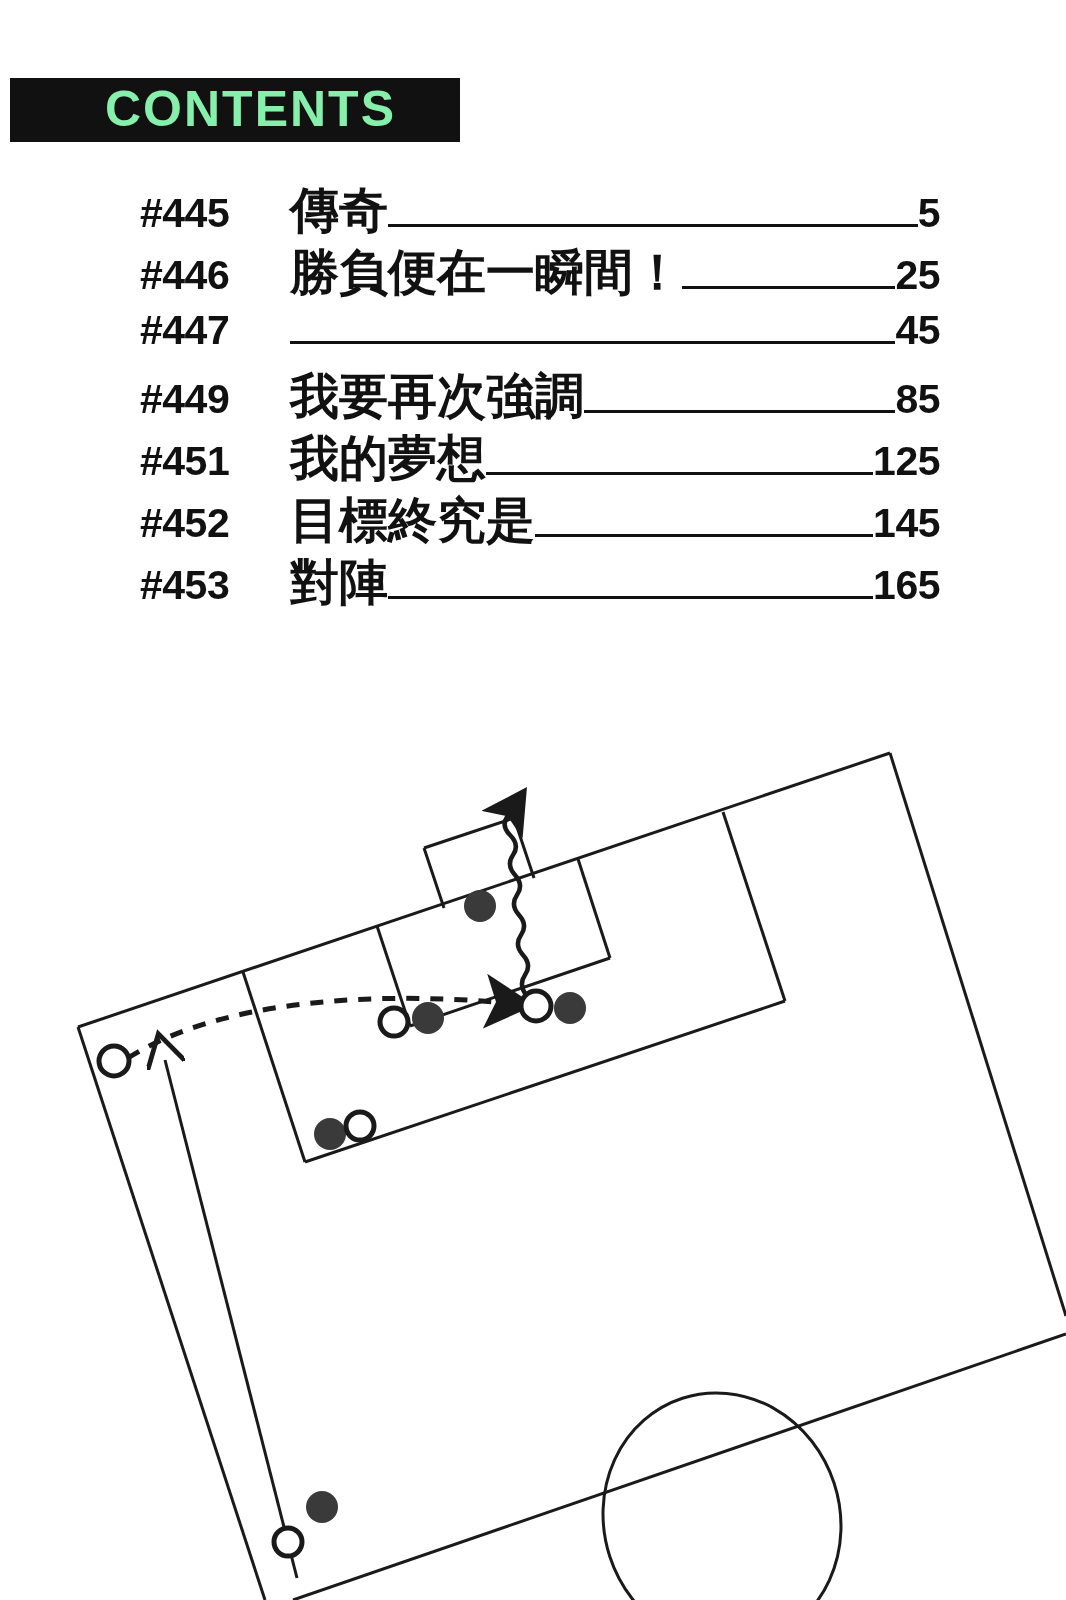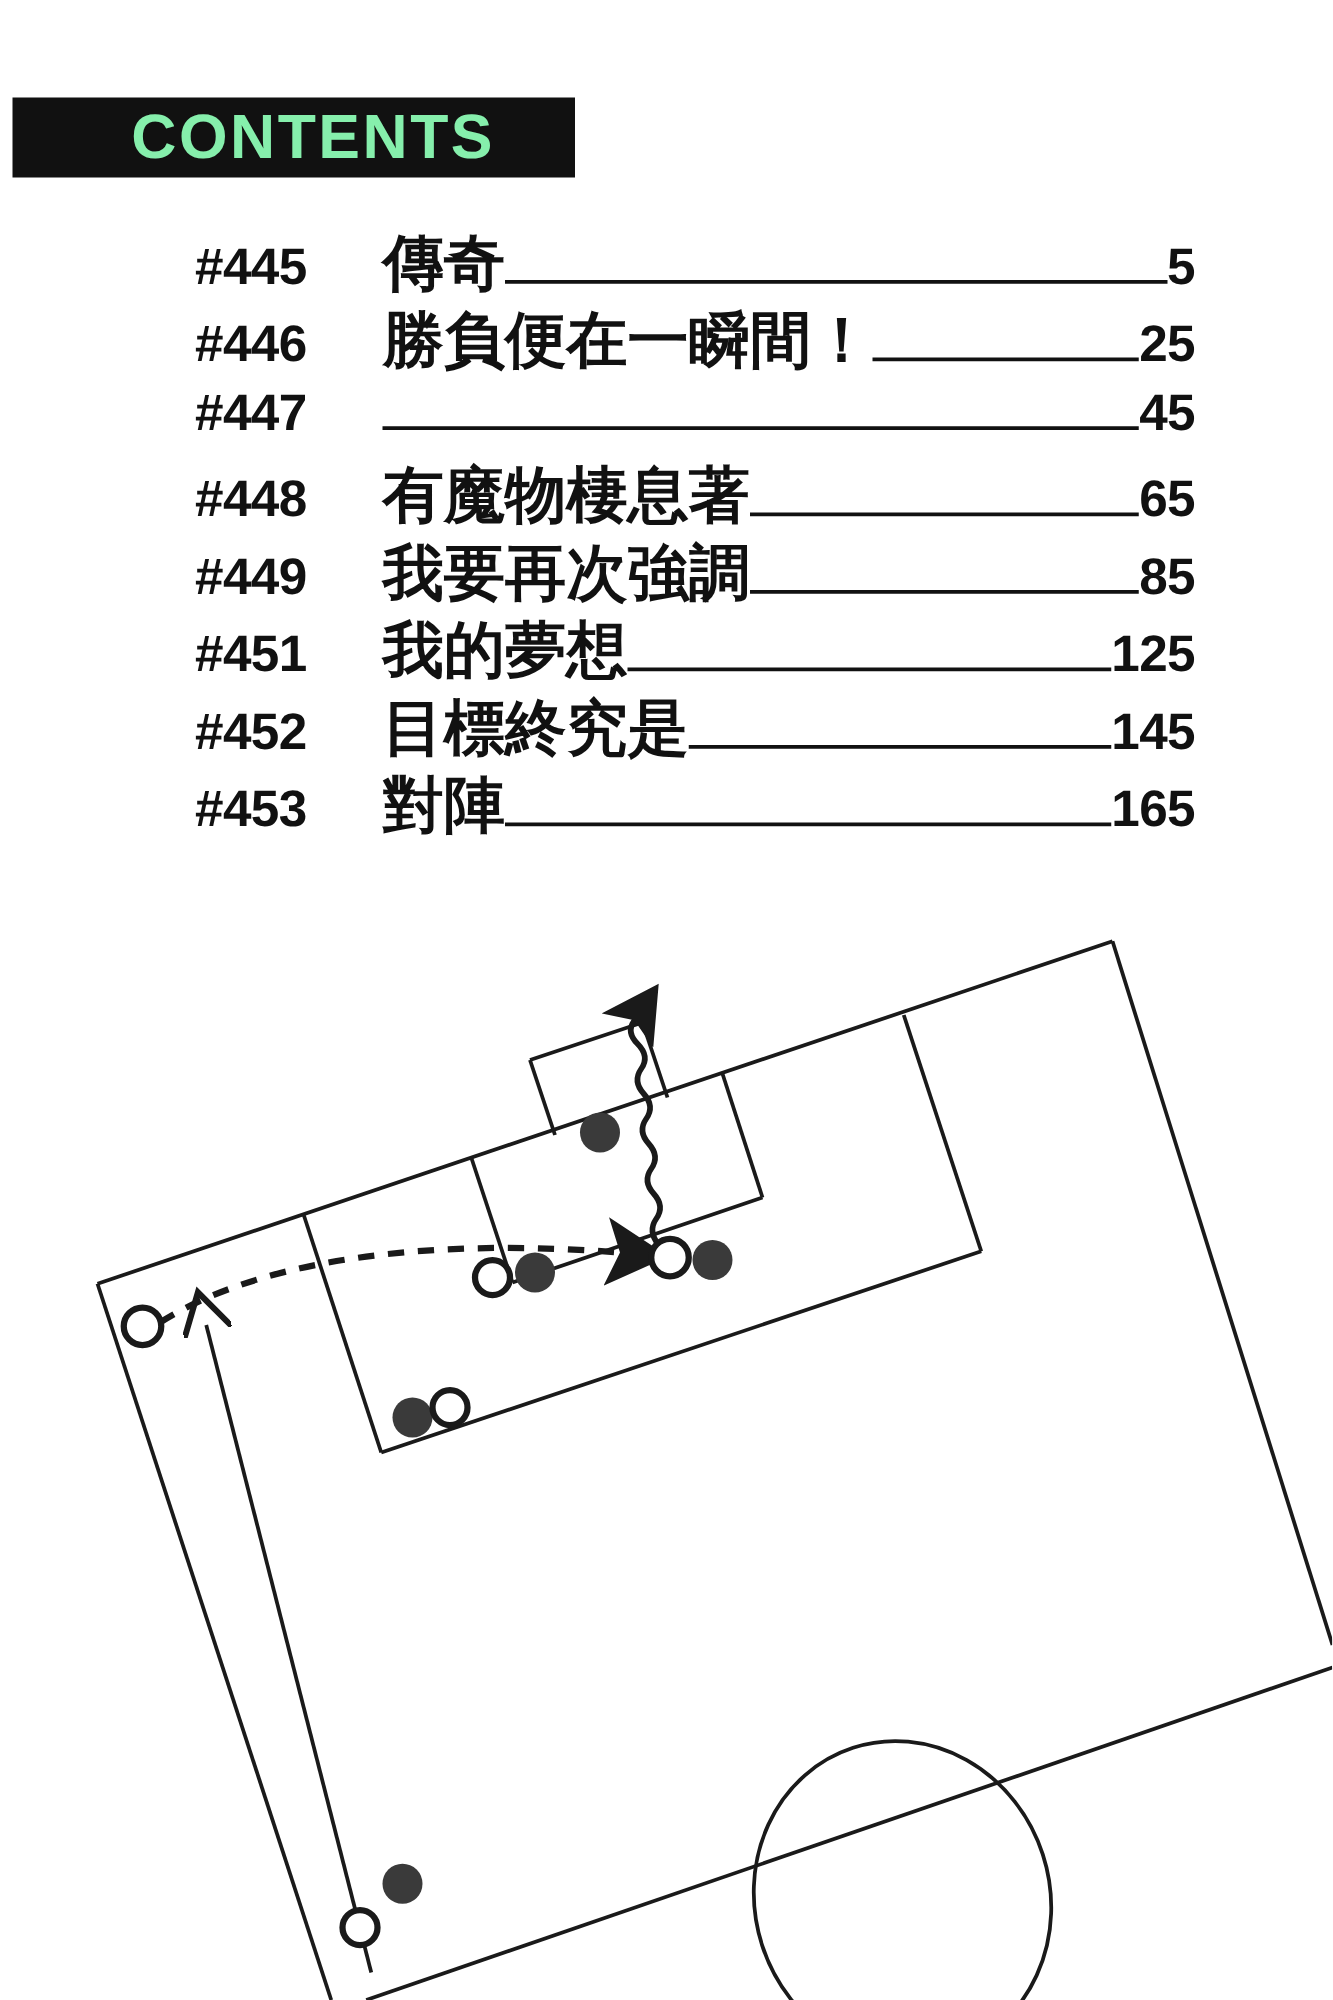--- a/index.html
+++ b/index.html
@@ -38,21 +38,20 @@
     white-space: nowrap;
     font-family: "Liberation Sans", "DejaVu Sans", sans-serif;
   }
 
   
   #toc-list {
     position: absolute;
     left: 140px;
     top: 186px;
     width: 800px;
-    margin-left: 16px;
   }
   .toc-row {
     display: flex;
     align-items: baseline;
     height: 62px;
     color: #111111;
   }
   .toc-num {
     flex: 0 0 auto;
     width: 150px;
@@ -121,26 +120,20 @@
       <span class="toc-leader"></span>
       <span class="toc-page">25</span>
     </div>
 
     <div class="toc-row">
       <span class="toc-num">#447</span>
       <span class="toc-leader"></span>
       <span class="toc-page">45</span>
     </div>
 
-    <div class="toc-row">
-      <span class="toc-num">#448</span>
-      <span class="toc-title">有魔物棲息著</span>
-      <span class="toc-leader"></span>
-      <span class="toc-page">65</span>
-    </div>
 
     <div class="toc-row">
       <span class="toc-num">#449</span>
       <span class="toc-title">我要再次強調</span>
       <span class="toc-leader"></span>
       <span class="toc-page">85</span>
     </div>
 
 
     <div class="toc-row">

